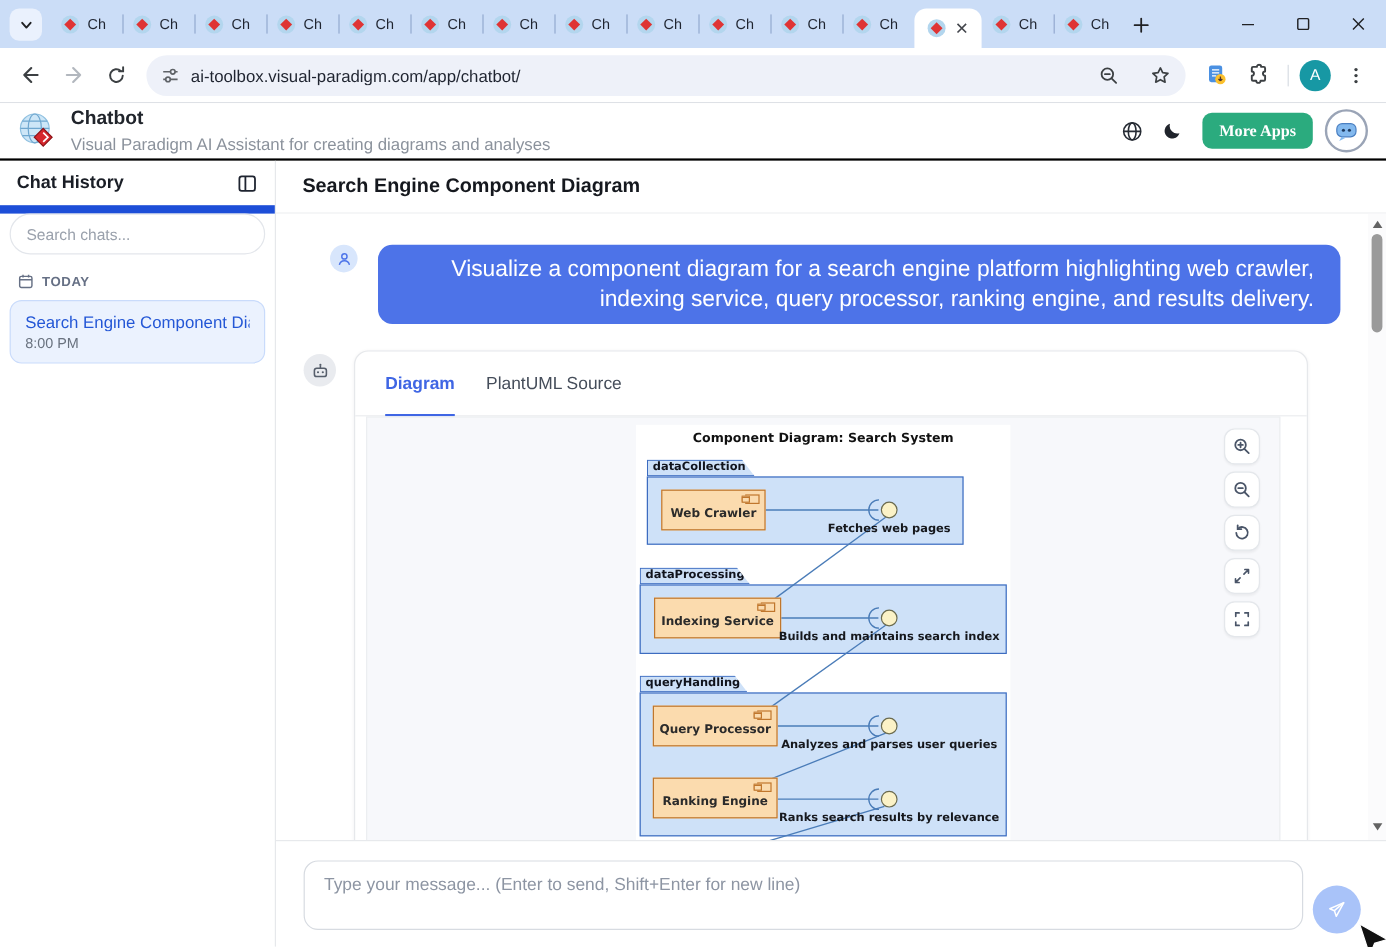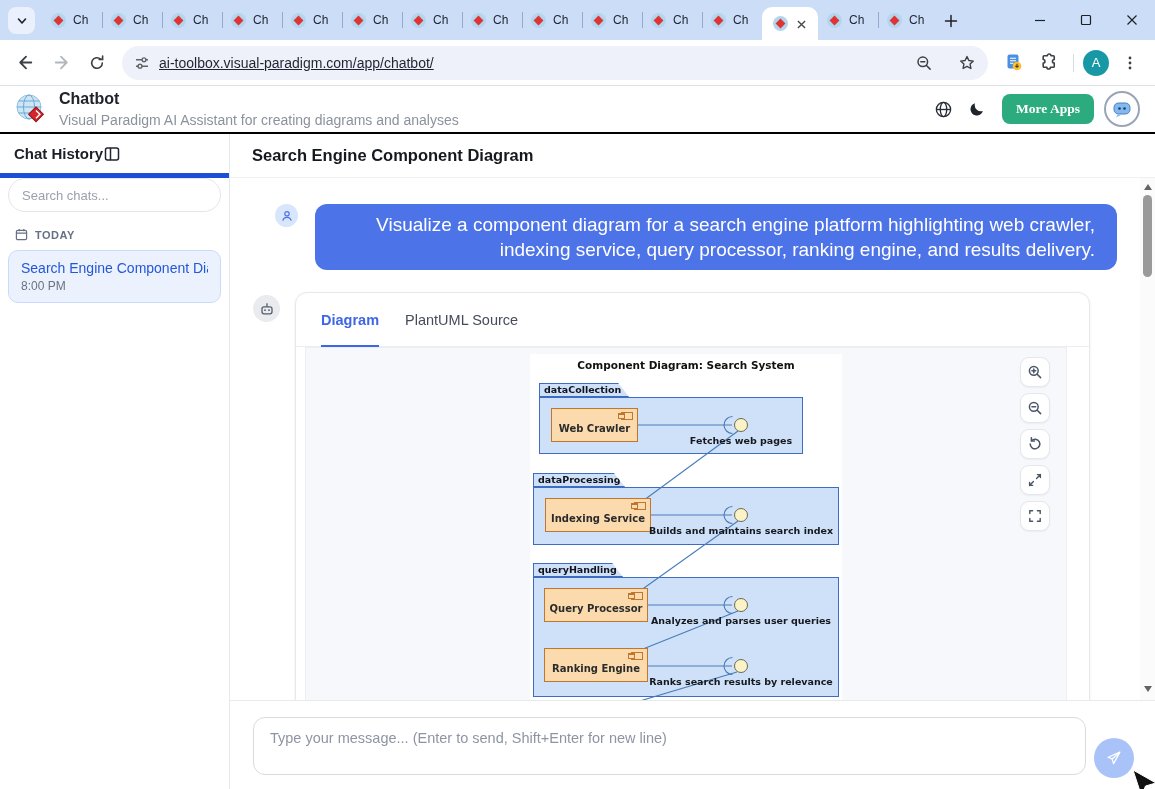--- a/index.html
+++ b/index.html
@@ -25,43 +25,43 @@
     display:flex;align-items:center;justify-content:center;}
   .wincontrols{position:absolute;right:0;top:0;height:40px;display:flex;}
   .winbtn{width:46px;height:40px;display:flex;align-items:center;justify-content:center;}
 
   .toolbar{height:46px;background:#fff;display:flex;align-items:center;padding:0 8px;gap:2px;
     border-bottom:1px solid #DEE1E6;}
   .tbicon{width:34px;height:34px;display:flex;align-items:center;justify-content:center;
     border-radius:50%;flex:0 0 auto;}
   .omnibox{flex:1;height:34px;background:#EEF1F9;border-radius:17px;display:flex;align-items:center;
     padding:0 4px 0 12px;margin:0 6px;gap:9px;min-width:0;}
-  .url{flex:1;font-size:14px;color:#1f2430;white-space:nowrap;overflow:hidden;text-decoration:underline;}
+  .url{flex:1;font-size:14px;color:#1f2430;white-space:nowrap;overflow:hidden;}
   .tb-divider{width:1px;height:18px;background:#D8DCE3;margin:0 5px;}
   .chrome-avatar{width:26px;height:26px;border-radius:50%;background:#1798A4;color:#fff;
     font-size:13px;display:flex;align-items:center;justify-content:center;margin:0 2px;}
 
   
   .appheader{height:48px;display:flex;align-items:center;padding:0 15px;border-bottom:2px solid #000000;background:#fff;justify-content:flex-end;}
   .logo{width:34px;height:32px;position:relative;margin-right:10px;flex:0 0 auto;}
   .apptitles{line-height:1.15;}
   .appname{font-size:16px;font-weight:700;color:#20242B;}
   .appsub{font-size:14px;color:#8B929C;margin-top:3px;}
   .hspacer{flex:1;}
   .hicon{width:34px;height:34px;display:flex;align-items:center;justify-content:center;border-radius:8px;}
   .moreapps{height:30px;border-radius:8px;background:#2BAB7E;color:#fff;font-size:13.5px;font-weight:700;
     display:flex;align-items:center;padding:0 14px;margin:0 10px 0 8px;font-family:Liberation Serif, serif;}
   .botbadge{width:36px;height:36px;border-radius:50%;background:#fff;border:2px solid #9AA4B6;
     display:flex;align-items:center;justify-content:center;}
 
   
   .bodyrow{display:flex;height:655px;}
   .sidebar{width:230px;border-right:1px solid #E6E8EB;background:#fff;display:flex;flex-direction:column;}
-  .sbheader{height:44px;display:flex;align-items:center;justify-content:flex-start;padding:0 14px;
-    border-bottom:5px solid #1d4ed8;flex:0 0 auto;}
+  .sbheader{height:44px;display:flex;align-items:center;justify-content:space-between;padding:0 14px;
+    border-bottom:7px solid #1d4ed8;flex:0 0 auto;}
   .sbtitle{font-size:15px;font-weight:700;color:#1A1E26;}
   .newchat{margin:12px 8px 8px;height:28px;border-radius:14px;background:#4D74E9;color:#fff;
     display:flex;align-items:center;justify-content:center;gap:9px;font-size:13px;font-weight:600;}
   .searchchats{margin:0 8px;width:calc(100% - 16px);height:34px;border-radius:17px;border:1px solid #E3E6EB;
     padding:0 13px;font-size:13px;color:#333;outline:none;font-family:inherit;}
   .searchchats::placeholder{color:#9AA1AC;}
   .todayrow{display:flex;align-items:center;gap:7px;margin:16px 0 9px 15px;font-size:11px;font-weight:700;
     color:#667085;letter-spacing:.5px;}
   .chatitem{margin:0 8px;background:#EBF2FE;border:1px solid #C9DBFB;border-radius:10px;padding:9px 12px;}
   .chatitem-title{font-size:14px;color:#2457D6;font-weight:500;white-space:nowrap;overflow:hidden;}

